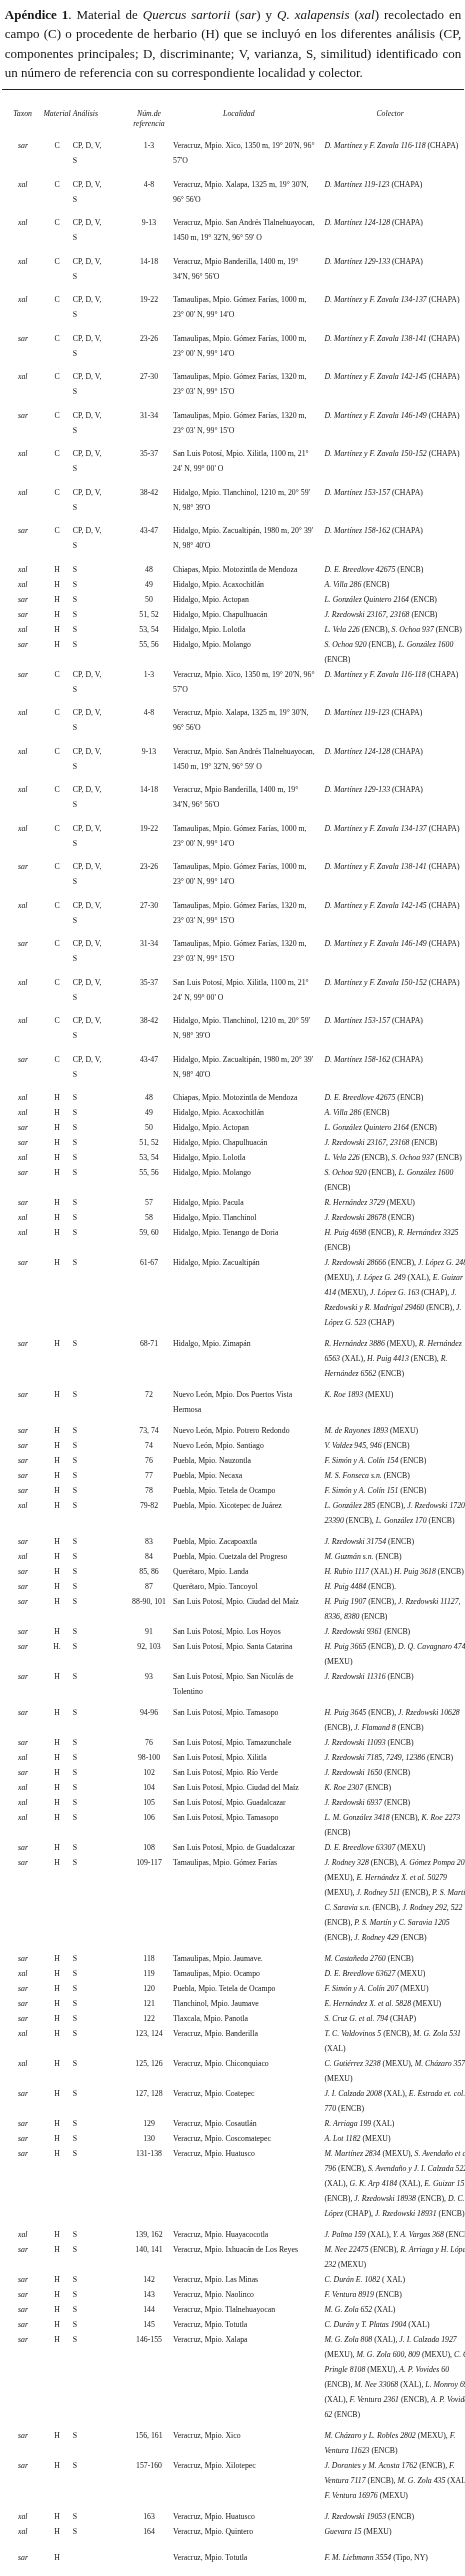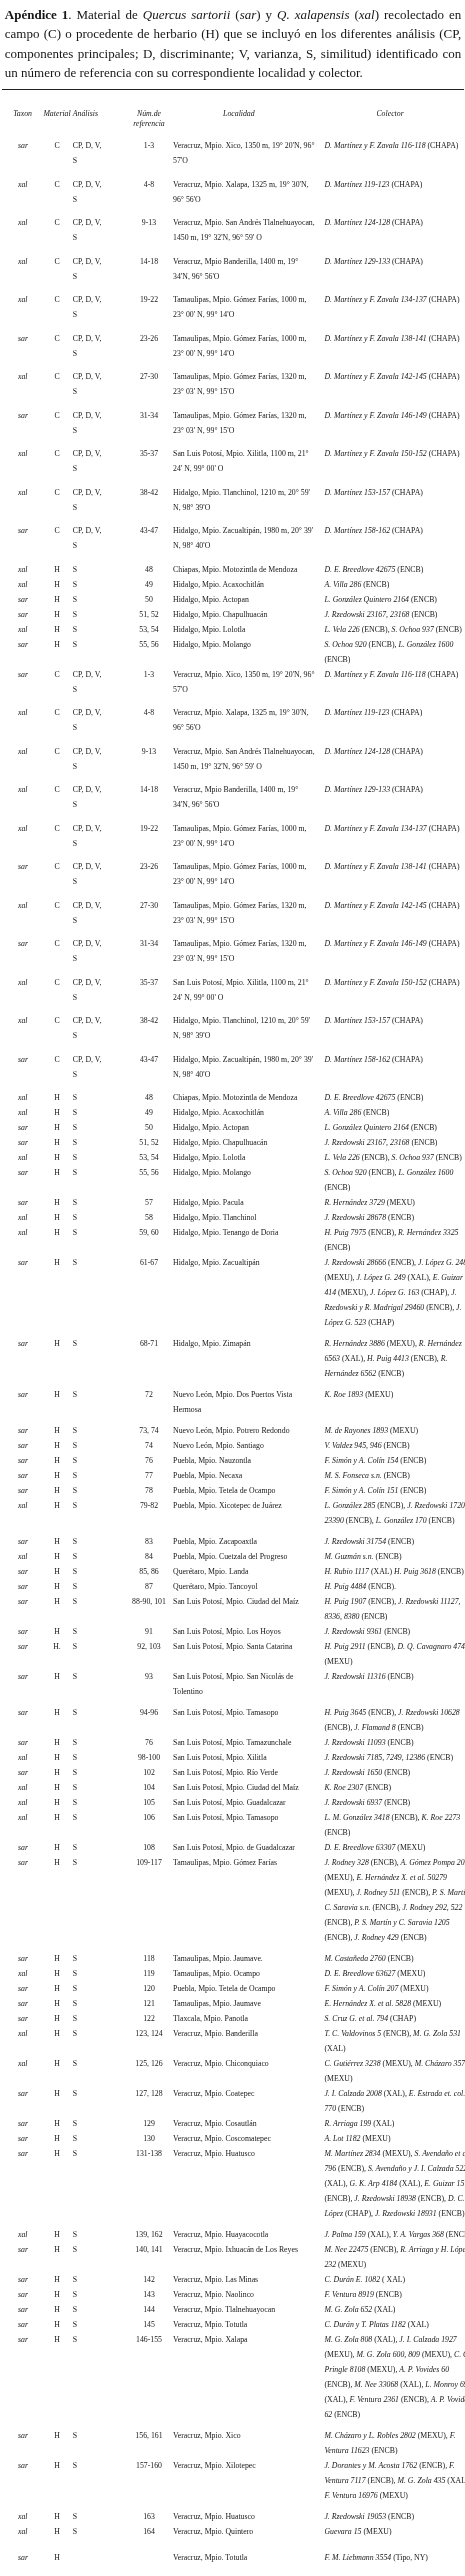--- a/index.html
+++ b/index.html
@@ -345,21 +345,21 @@
           <td class="num"><span>58</span></td>
           <td class="localidad"><span>Hidalgo, Mpio. Tlanchinol</span></td>
           <td class="colector"><span class="names">J. Rzedowski 28678 </span><span class="roman">(ENCB)</span></td>
         </tr>
         <tr>
           <td class="taxon"><span>xal</span></td>
           <td class="material"><span>H</span></td>
           <td class="analisis"><span>S</span></td>
           <td class="num"><span>59, 60</span></td>
           <td class="localidad"><span>Hidalgo, Mpio. Tenango de Doria</span></td>
-          <td class="colector"><span class="names">H. Puig 7975 </span><span class="roman">(ENCB)</span><span class="names">, R. Hernández 3325 </span><span class="roman">(ENCB)</span></td>
+          <td class="colector"><span class="names">H. Puig 4698 </span><span class="roman">(ENCB)</span><span class="names">, R. Hernández 3325 </span><span class="roman">(ENCB)</span></td>
         </tr>
         <tr class="tall">
           <td class="taxon"><span>sar</span></td>
           <td class="material"><span>H</span></td>
           <td class="analisis"><span>S</span></td>
           <td class="num"><span>61-67</span></td>
           <td class="localidad"><span>Hidalgo, Mpio. Zacualtipán</span></td>
           <td class="colector"><span class="names">J. Rzedowski 28666 </span><span class="roman">(ENCB)</span><span class="names">, J. López G. 248 </span><span class="roman">(MEXU)</span><span class="names">, J. López G. 249 </span><span class="roman">(XAL)</span><span class="names">, E. Guizar 414 </span><span class="roman">(MEXU)</span><span class="names">, J. López G. 163 </span><span class="roman">(CHAP)</span><span class="names">, J. Rzedowski y R. Madrigal 29460 </span><span class="roman">(ENCB)</span><span class="names">, J. López G. 523 </span><span class="roman">(CHAP)</span></td>
         </tr>
         <tr class="tall">
@@ -473,21 +473,21 @@
           <td class="num"><span>91</span></td>
           <td class="localidad"><span>San Luis Potosí, Mpio. Los Hoyos</span></td>
           <td class="colector"><span class="names">J. Rzedowski 9361 </span><span class="roman">(ENCB)</span></td>
         </tr>
         <tr>
           <td class="taxon"><span>sar</span></td>
           <td class="material"><span>H.</span></td>
           <td class="analisis"><span>S</span></td>
           <td class="num"><span>92, 103</span></td>
           <td class="localidad"><span>San Luis Potosí, Mpio. Santa Catarina</span></td>
-          <td class="colector"><span class="names">H. Puig 2911 </span><span class="roman">(ENCB)</span><span class="names">, D. Q. Cavagnaro 474 </span><span class="roman">(MEXU)</span></td>
+          <td class="colector"><span class="names">H. Puig 3665 </span><span class="roman">(ENCB)</span><span class="names">, D. Q. Cavagnaro 474 </span><span class="roman">(MEXU)</span></td>
         </tr>
         <tr class="tall">
           <td class="taxon"><span>sar</span></td>
           <td class="material"><span>H</span></td>
           <td class="analisis"><span>S</span></td>
           <td class="num"><span>93</span></td>
           <td class="localidad"><span>San Luis Potosí, Mpio. San Nicolás de Tolentino</span></td>
           <td class="colector"><span class="names">J. Rzedowski 11316 </span><span class="roman">(ENCB)</span></td>
         </tr>
         <tr>
@@ -584,21 +584,21 @@
           <td class="analisis"><span>S</span></td>
           <td class="num"><span>120</span></td>
           <td class="localidad"><span>Puebla, Mpio. Tetela de Ocampo</span></td>
           <td class="colector"><span class="names">F. Simón y A. Colín 207 </span><span class="roman">(MEXU)</span></td>
         </tr>
         <tr>
           <td class="taxon"><span>sar</span></td>
           <td class="material"><span>H</span></td>
           <td class="analisis"><span>S</span></td>
           <td class="num"><span>121</span></td>
-          <td class="localidad"><span>Tamaulipas, Mpio. Jaumave</span></td>
+          <td class="localidad"><span>Tlanchinol, Mpio. Jaumave</span></td>
           <td class="colector"><span class="names">E. Hernández X. et al. 5828 </span><span class="roman">(MEXU)</span></td>
         </tr>
         <tr>
           <td class="taxon"><span>sar</span></td>
           <td class="material"><span>H</span></td>
           <td class="analisis"><span>S</span></td>
           <td class="num"><span>122</span></td>
           <td class="localidad"><span>Tlaxcala, Mpio. Panotla</span></td>
           <td class="colector"><span class="names">S. Cruz G. et al. 794 </span><span class="roman">(CHAP)</span></td>
         </tr>
@@ -689,21 +689,21 @@
           <td class="num"><span>144</span></td>
           <td class="localidad"><span>Veracruz, Mpio. Tlalnehuayocan</span></td>
           <td class="colector"><span class="names">M. G. Zola 652 </span><span class="roman">(XAL)</span></td>
         </tr>
         <tr>
           <td class="taxon"><span>sar</span></td>
           <td class="material"><span>H</span></td>
           <td class="analisis"><span>S</span></td>
           <td class="num"><span>145</span></td>
           <td class="localidad"><span>Veracruz, Mpio. Totutla</span></td>
-          <td class="colector"><span class="names">C. Durán y T. Platas 1182 </span><span class="roman">(XAL)</span></td>
+          <td class="colector"><span class="names">C. Durán y T. Platas 1904 </span><span class="roman">(XAL)</span></td>
         </tr>
         <tr class="tall">
           <td class="taxon"><span>sar</span></td>
           <td class="material"><span>H</span></td>
           <td class="analisis"><span>S</span></td>
           <td class="num"><span>146-155</span></td>
           <td class="localidad"><span>Veracruz, Mpio. Xalapa</span></td>
           <td class="colector"><span class="names">M. G. Zola 808 </span><span class="roman">(XAL)</span><span class="names">, J. I. Calzada 1927 </span><span class="roman">(MEXU)</span><span class="names">, M. G. Zola 600, 809 </span><span class="roman">(MEXU)</span><span class="names">, C. G. Pringle 8108 </span><span class="roman">(MEXU)</span><span class="names">, A. P. Vovides 60 </span><span class="roman">(ENCB)</span><span class="names">, M. Nee 33068 </span><span class="roman">(XAL)</span><span class="names">, L. Monroy 69 </span><span class="roman">(XAL)</span><span class="names">, F. Ventura 2361 </span><span class="roman">(ENCB)</span><span class="names">, A. P. Vovides 62 </span><span class="roman">(ENCB)</span></td>
         </tr>
         <tr>

